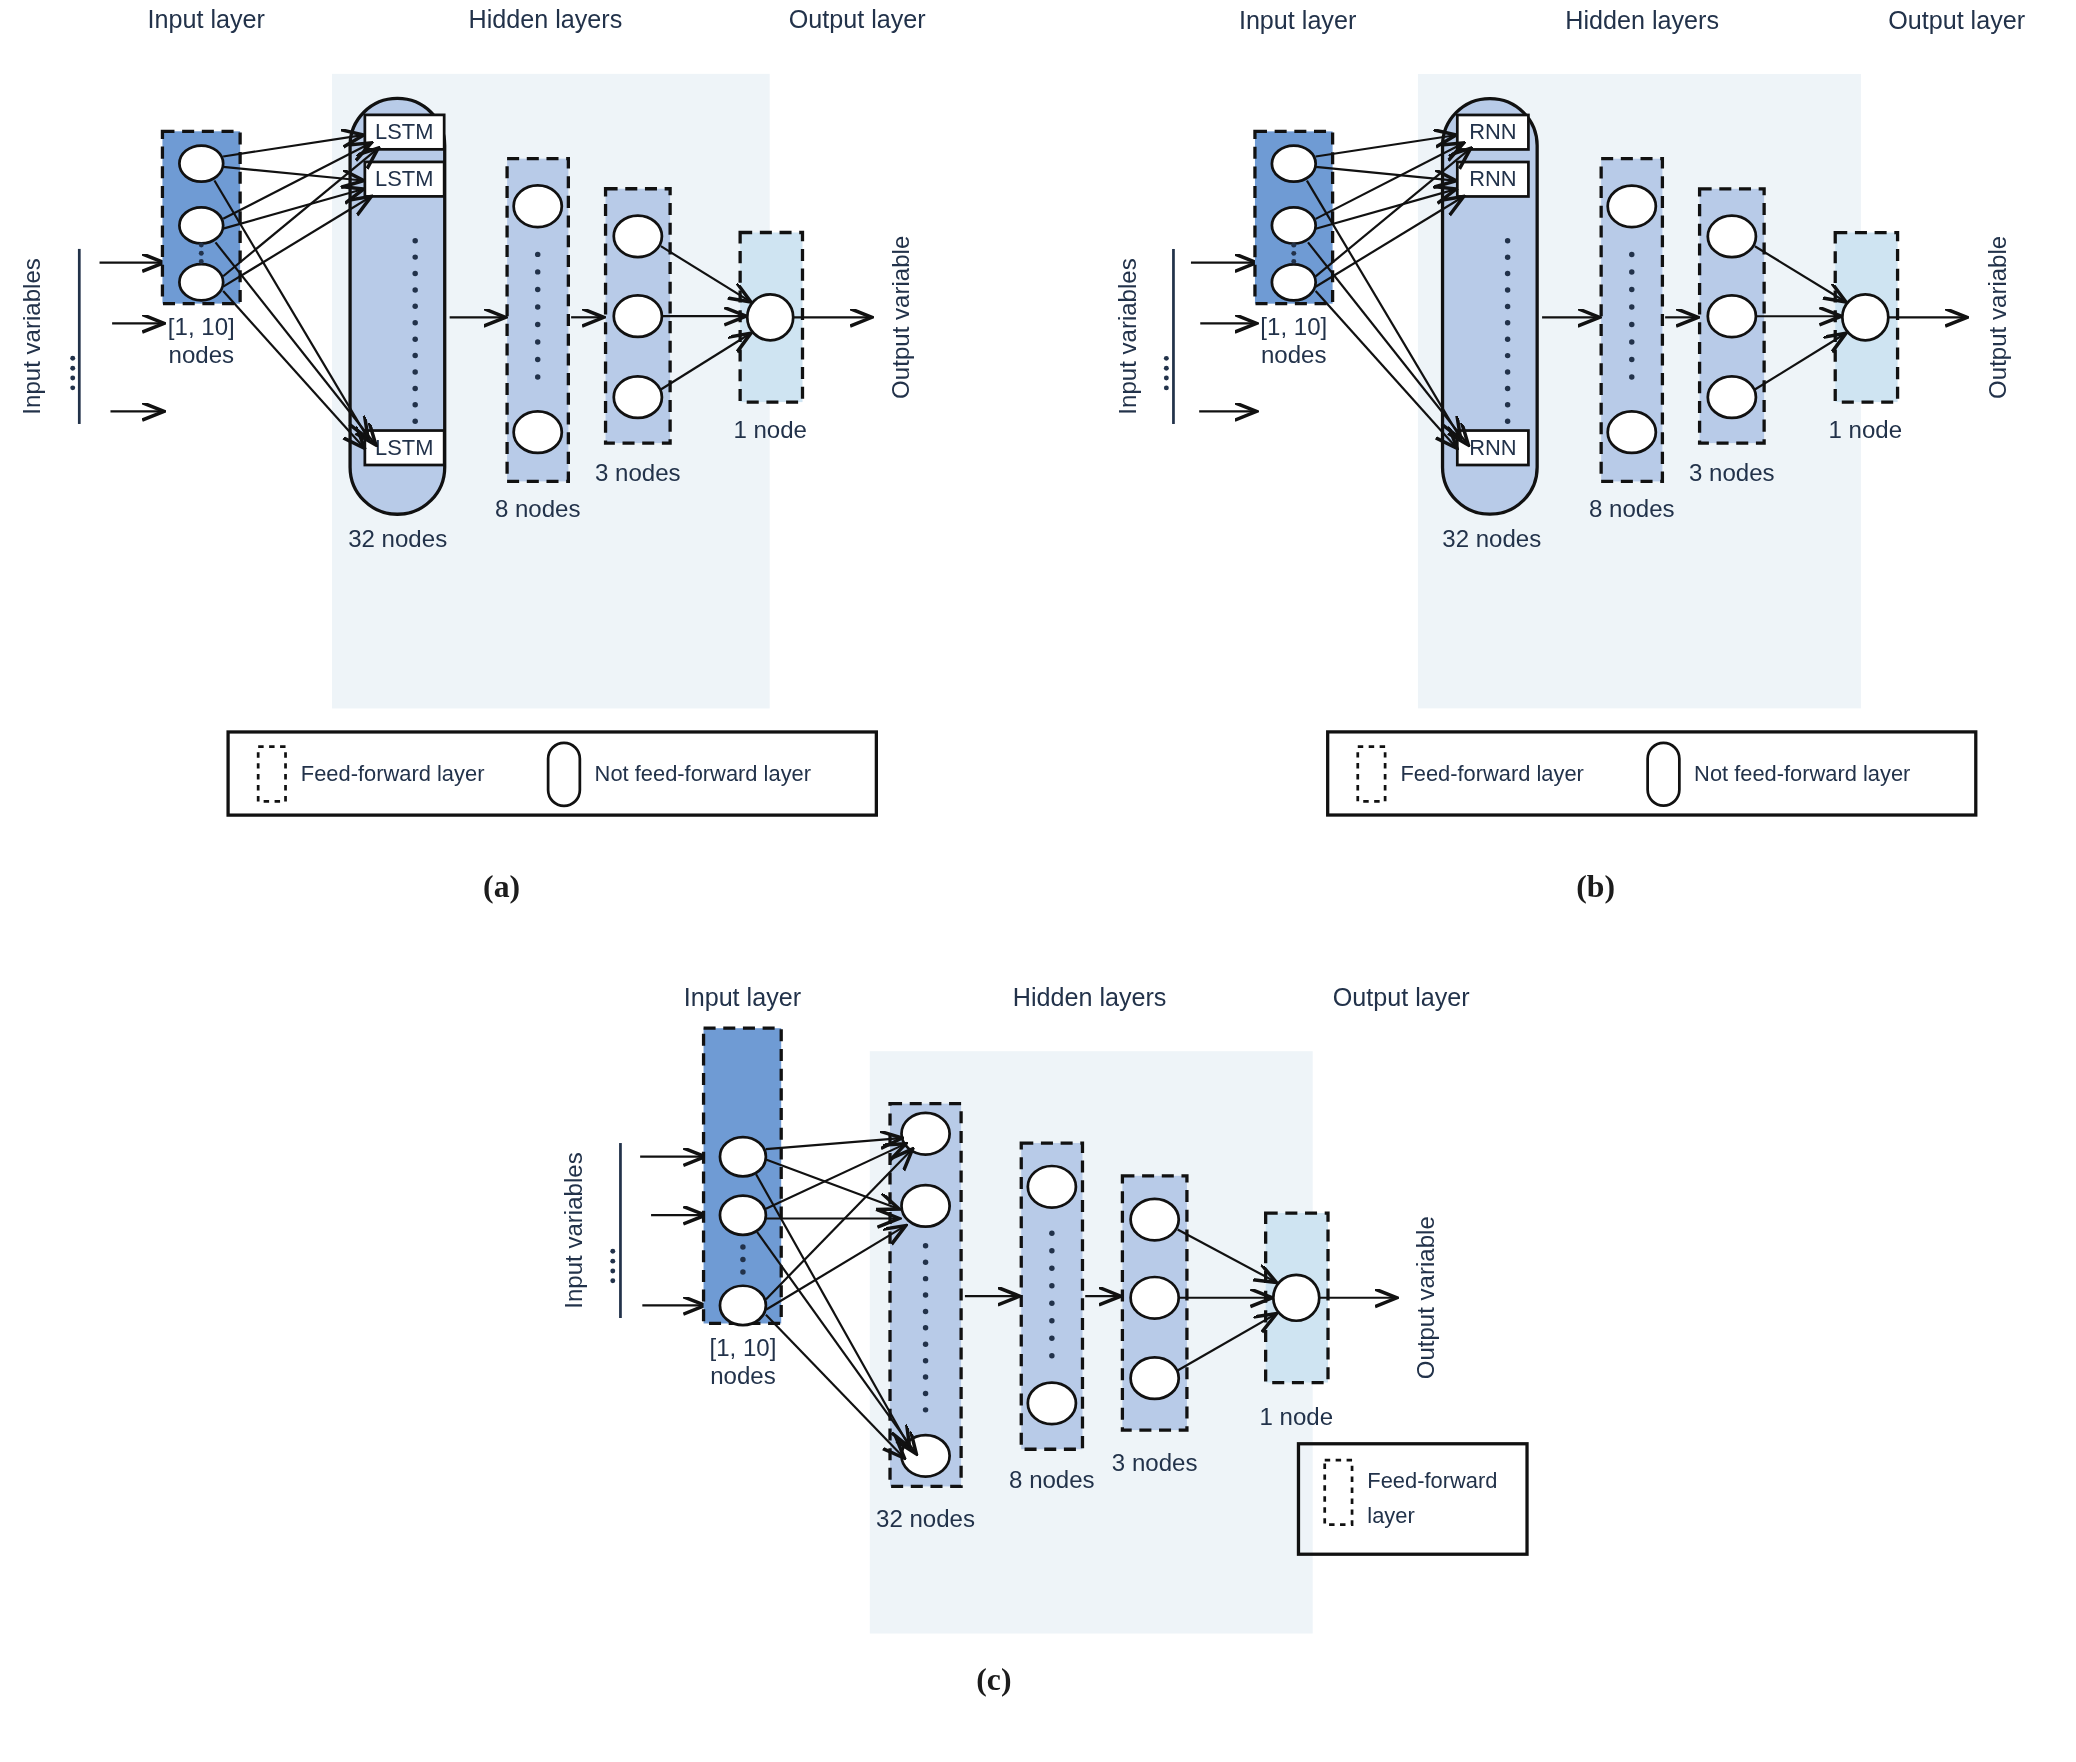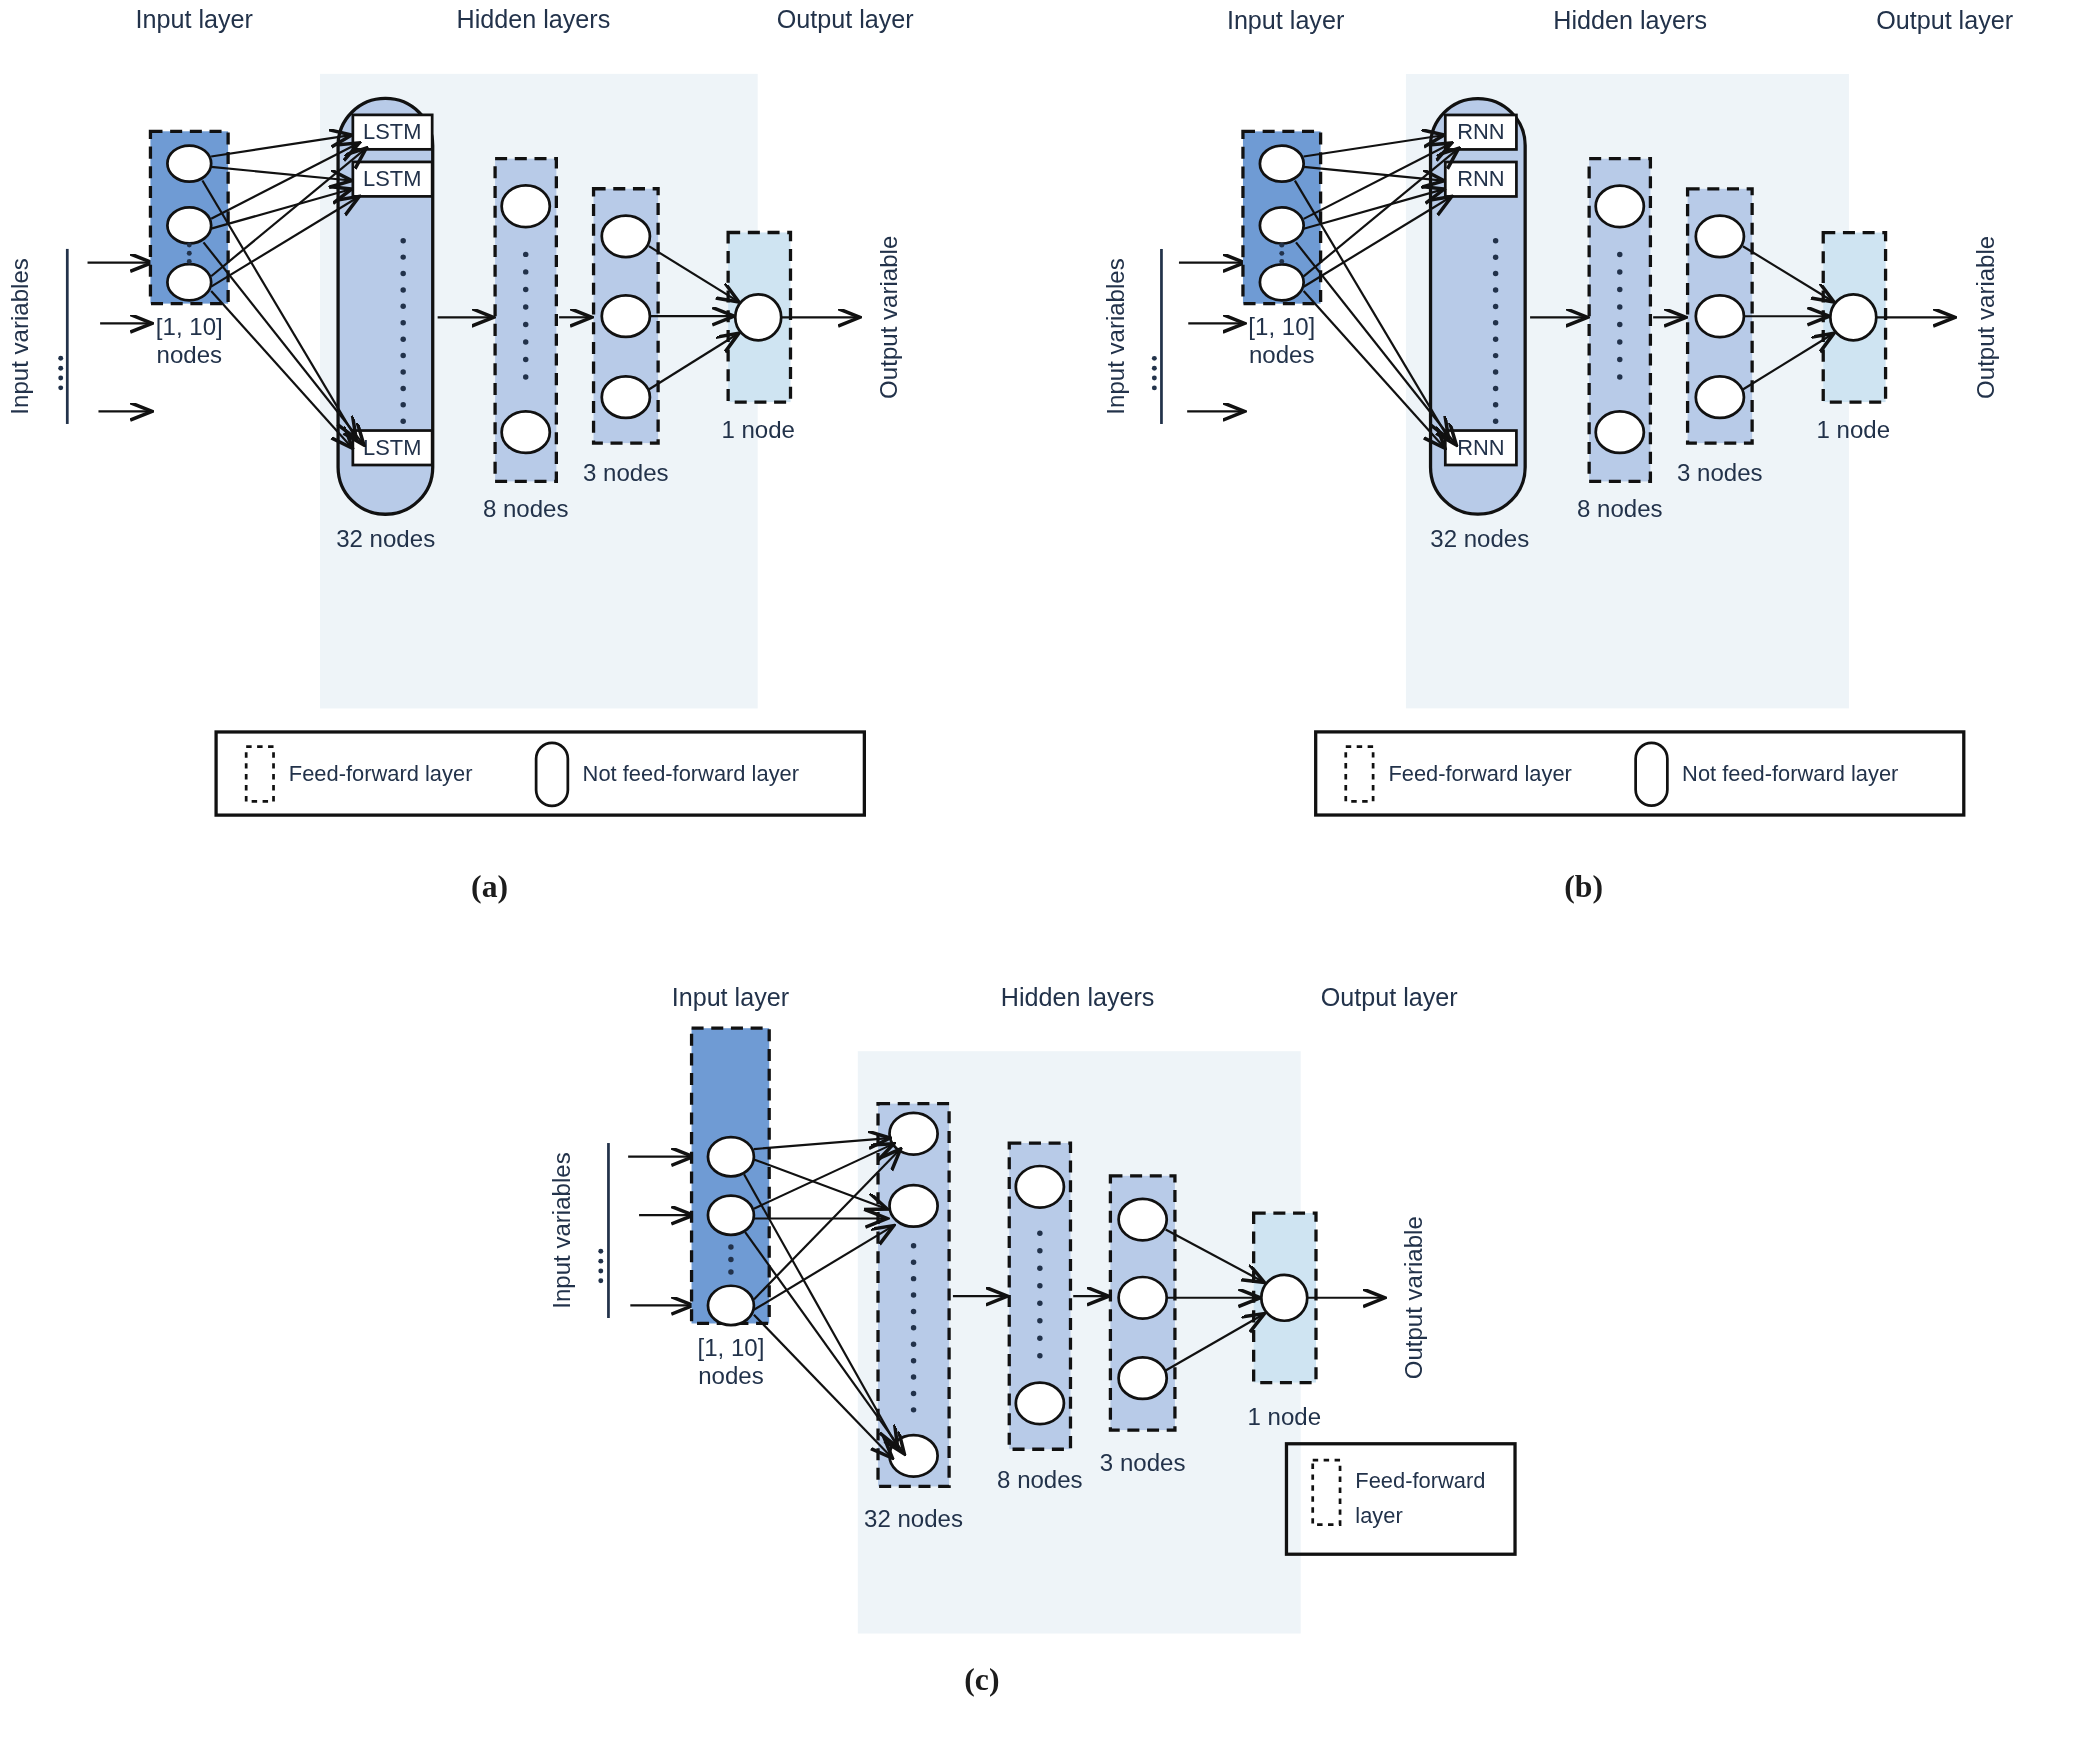--- a/index.html
+++ b/index.html
@@ -1,21 +1,21 @@
 <!DOCTYPE html>
 <html style="font-size:8.8px"><head>
 <meta charset="utf-8">
 <style>
   html,body{margin:0;padding:0;background:#ffffff;}
   body{
     width:2077px;height:1762px;position:relative;overflow:hidden;
     font-family:"Liberation Sans", sans-serif;
     color:#22324a;
   }
-  .panel{position:absolute;}
+  .panel{position:absolute;padding-left:12px;}
   svg{display:block;overflow:visible;}
   .ttl{font-size:46px;fill:#22324a;font-family:"Liberation Sans", sans-serif;}
   .lbl{font-size:44px;fill:#22324a;font-family:"Liberation Sans", sans-serif;}
   .lgd{font-size:40px;fill:#22324a;font-family:"Liberation Sans", sans-serif;}
   .blk{font-size:40px;fill:#22324a;font-family:"Liberation Sans", sans-serif;}
   .sub{font-size:58px;fill:#1c1c1c;font-family:"Liberation Serif", serif;font-weight:bold;}
   .axis-ln{stroke:#22324a;stroke-width:5;fill:none;}
   .edge{stroke:#111111;stroke-width:4;fill:none;}
   .feed{stroke:#111111;stroke-width:6;fill:none;stroke-dasharray:22 14;}
   .solidbox{stroke:#111111;stroke-width:6;fill:none;}

